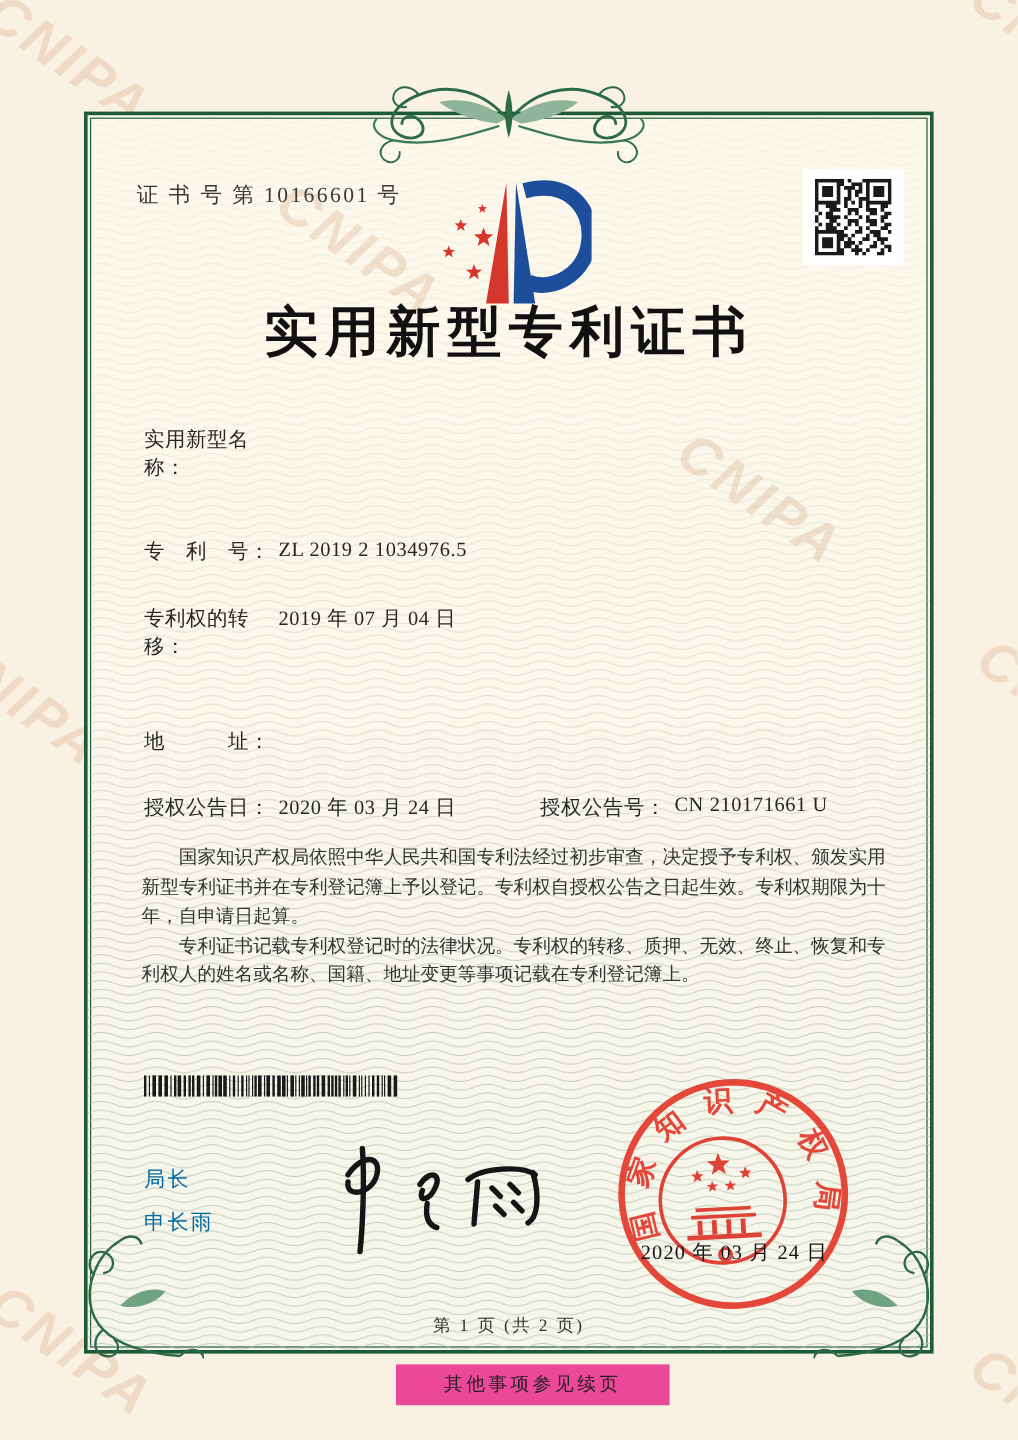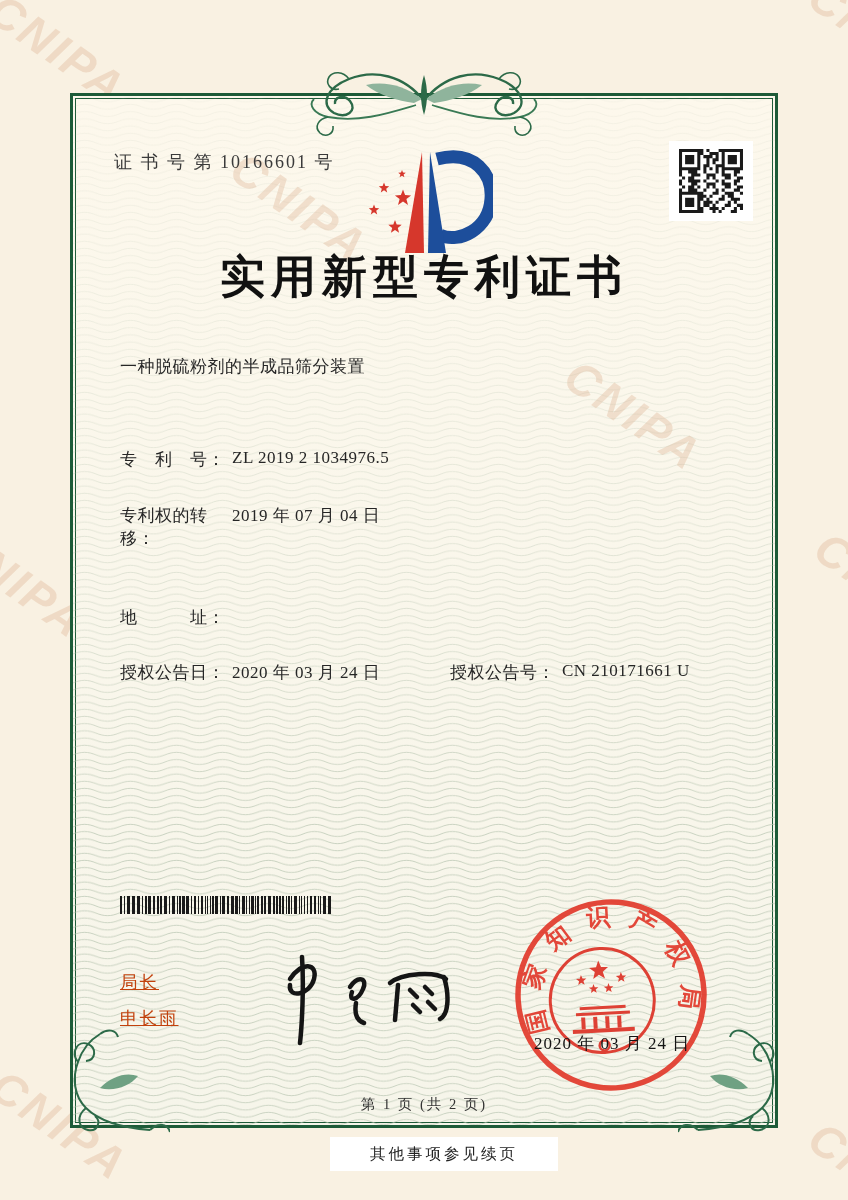--- a/index.html
+++ b/index.html
@@ -15,26 +15,26 @@
   .cert-number{left:114px;top:150px;font-size:18px;color:#3a3a3a;letter-spacing:2px;}
   .qr-patch{left:669px;top:141px;width:84px;height:80px;background:#fff;}
   .title{left:0;top:247px;width:848px;text-align:center;font-size:45px;font-weight:bold;
     color:#111;letter-spacing:6px;}
   .field-row{left:120px;display:flex;font-size:17px;color:#262626;letter-spacing:0.5px;}
   .field-row .lbl{width:112px;flex:none;}
   .field-row .val{margin-left:0;}
   .grant .val1{width:218px;flex:none;}
   .paras{left:118px;top:703px;width:630px;font-size:15.5px;line-height:24.5px;color:#323232;}
   .paras p{margin:0;text-indent:2em;}
-  .signer{left:120px;font-size:17.5px;color:#c2410c;letter-spacing:2px;text-decoration:underline;}
+  .signer{left:120px;font-size:17.5px;color:#0369a1;letter-spacing:2px;}
   .seal-date{left:527px;top:1032px;width:170px;text-align:center;font-size:17px;
     color:#141414;letter-spacing:1px;z-index:6;}
   .page-info{left:0;top:1095px;width:848px;text-align:center;font-size:14.5px;
     color:#333;letter-spacing:2px;}
-  .cont-strip{left:330px;top:1137px;width:228px;height:34px;background:#ffffff;
+  .cont-strip{left:330px;top:1137px;width:228px;height:34px;background:#ec4899;
     text-align:center;line-height:34px;font-size:15.5px;color:#222;letter-spacing:3px;}
 </style>
 </head>
 <body>
 
 <div class="page">
 
   <div class="watermark" style="left:-20px;top:22px">CNIPA</div>
   <div class="watermark" style="left:800px;top:8px">CNIPA</div>
   <div class="watermark" style="left:-60px;top:556px">CNIPA</div>
@@ -122,40 +122,44 @@
   <div class="abs qr-patch"></div>
   <svg class="abs" style="left:679px;top:149px" width="64" height="64" viewBox="0 0 63 63">
     <g id="qr-cells" fill="#1a1a1a">
         <path d="M0,0h3v3h-3zM3,0h3v3h-3zM6,0h3v3h-3zM9,0h3v3h-3zM12,0h3v3h-3zM15,0h3v3h-3zM18,0h3v3h-3zM21,0h3v3h-3zM27,0h3v3h-3zM39,0h3v3h-3zM42,0h3v3h-3zM45,0h3v3h-3zM48,0h3v3h-3zM51,0h3v3h-3zM54,0h3v3h-3zM57,0h3v3h-3zM60,0h3v3h-3zM0,3h3v3h-3zM18,3h3v3h-3zM21,3h3v3h-3zM30,3h3v3h-3zM33,3h3v3h-3zM36,3h3v3h-3zM42,3h3v3h-3zM60,3h3v3h-3zM0,6h3v3h-3zM6,6h3v3h-3zM9,6h3v3h-3zM12,6h3v3h-3zM18,6h3v3h-3zM24,6h3v3h-3zM27,6h3v3h-3zM30,6h3v3h-3zM36,6h3v3h-3zM42,6h3v3h-3zM48,6h3v3h-3zM51,6h3v3h-3zM54,6h3v3h-3zM60,6h3v3h-3zM0,9h3v3h-3zM6,9h3v3h-3zM9,9h3v3h-3zM12,9h3v3h-3zM18,9h3v3h-3zM27,9h3v3h-3zM33,9h3v3h-3zM36,9h3v3h-3zM42,9h3v3h-3zM48,9h3v3h-3zM51,9h3v3h-3zM54,9h3v3h-3zM60,9h3v3h-3zM0,12h3v3h-3zM6,12h3v3h-3zM9,12h3v3h-3zM12,12h3v3h-3zM18,12h3v3h-3zM27,12h3v3h-3zM33,12h3v3h-3zM42,12h3v3h-3zM48,12h3v3h-3zM51,12h3v3h-3zM54,12h3v3h-3zM60,12h3v3h-3zM0,15h3v3h-3zM18,15h3v3h-3zM24,15h3v3h-3zM27,15h3v3h-3zM36,15h3v3h-3zM39,15h3v3h-3zM42,15h3v3h-3zM60,15h3v3h-3zM0,18h3v3h-3zM3,18h3v3h-3zM6,18h3v3h-3zM9,18h3v3h-3zM12,18h3v3h-3zM15,18h3v3h-3zM18,18h3v3h-3zM24,18h3v3h-3zM30,18h3v3h-3zM36,18h3v3h-3zM42,18h3v3h-3zM45,18h3v3h-3zM48,18h3v3h-3zM51,18h3v3h-3zM54,18h3v3h-3zM57,18h3v3h-3zM60,18h3v3h-3zM0,21h3v3h-3zM9,21h3v3h-3zM12,21h3v3h-3zM15,21h3v3h-3zM24,21h3v3h-3zM36,21h3v3h-3zM42,21h3v3h-3zM54,21h3v3h-3zM57,21h3v3h-3zM0,24h3v3h-3zM12,24h3v3h-3zM15,24h3v3h-3zM18,24h3v3h-3zM27,24h3v3h-3zM30,24h3v3h-3zM33,24h3v3h-3zM42,24h3v3h-3zM45,24h3v3h-3zM48,24h3v3h-3zM54,24h3v3h-3zM3,27h3v3h-3zM9,27h3v3h-3zM12,27h3v3h-3zM27,27h3v3h-3zM33,27h3v3h-3zM45,27h3v3h-3zM48,27h3v3h-3zM57,27h3v3h-3zM60,27h3v3h-3zM0,30h3v3h-3zM9,30h3v3h-3zM12,30h3v3h-3zM15,30h3v3h-3zM18,30h3v3h-3zM24,30h3v3h-3zM36,30h3v3h-3zM42,30h3v3h-3zM54,30h3v3h-3zM57,30h3v3h-3zM0,33h3v3h-3zM12,33h3v3h-3zM15,33h3v3h-3zM27,33h3v3h-3zM30,33h3v3h-3zM33,33h3v3h-3zM42,33h3v3h-3zM45,33h3v3h-3zM48,33h3v3h-3zM54,33h3v3h-3zM3,36h3v3h-3zM9,36h3v3h-3zM12,36h3v3h-3zM18,36h3v3h-3zM27,36h3v3h-3zM33,36h3v3h-3zM45,36h3v3h-3zM48,36h3v3h-3zM57,36h3v3h-3zM60,36h3v3h-3zM0,39h3v3h-3zM9,39h3v3h-3zM12,39h3v3h-3zM15,39h3v3h-3zM24,39h3v3h-3zM36,39h3v3h-3zM42,39h3v3h-3zM54,39h3v3h-3zM57,39h3v3h-3zM0,42h3v3h-3zM3,42h3v3h-3zM6,42h3v3h-3zM9,42h3v3h-3zM12,42h3v3h-3zM15,42h3v3h-3zM18,42h3v3h-3zM21,42h3v3h-3zM33,42h3v3h-3zM36,42h3v3h-3zM45,42h3v3h-3zM48,42h3v3h-3zM51,42h3v3h-3zM60,42h3v3h-3zM0,45h3v3h-3zM18,45h3v3h-3zM21,45h3v3h-3zM24,45h3v3h-3zM30,45h3v3h-3zM42,45h3v3h-3zM48,45h3v3h-3zM51,45h3v3h-3zM0,48h3v3h-3zM6,48h3v3h-3zM9,48h3v3h-3zM12,48h3v3h-3zM18,48h3v3h-3zM21,48h3v3h-3zM27,48h3v3h-3zM39,48h3v3h-3zM42,48h3v3h-3zM51,48h3v3h-3zM54,48h3v3h-3zM57,48h3v3h-3zM0,51h3v3h-3zM6,51h3v3h-3zM9,51h3v3h-3zM12,51h3v3h-3zM18,51h3v3h-3zM24,51h3v3h-3zM27,51h3v3h-3zM30,51h3v3h-3zM36,51h3v3h-3zM48,51h3v3h-3zM54,51h3v3h-3zM0,54h3v3h-3zM6,54h3v3h-3zM9,54h3v3h-3zM12,54h3v3h-3zM18,54h3v3h-3zM24,54h3v3h-3zM27,54h3v3h-3zM33,54h3v3h-3zM45,54h3v3h-3zM48,54h3v3h-3zM57,54h3v3h-3zM60,54h3v3h-3zM0,57h3v3h-3zM18,57h3v3h-3zM21,57h3v3h-3zM30,57h3v3h-3zM33,57h3v3h-3zM36,57h3v3h-3zM42,57h3v3h-3zM54,57h3v3h-3zM60,57h3v3h-3zM0,60h3v3h-3zM3,60h3v3h-3zM6,60h3v3h-3zM9,60h3v3h-3zM12,60h3v3h-3zM15,60h3v3h-3zM18,60h3v3h-3zM21,60h3v3h-3zM33,60h3v3h-3zM39,60h3v3h-3zM51,60h3v3h-3zM54,60h3v3h-3z"></path>
       </g>
   </svg>
 
   <div class="abs title">实用新型专利证书</div>
 
   <div class="abs field-row" style="top:355px">
-    <span class="val">一种脱硫粉剂的半成品筛分装置</span>
+    <span class="lbl">实用新型名称：</span>
   </div>
   <div class="abs field-row" style="top:448px">
     <span class="lbl">专　利　号：</span>
     <span class="val">ZL 2019 2 1034976.5</span>
   </div>
   <div class="abs field-row" style="top:504px">
     <span class="lbl">专利权的转移：</span>
     <span class="val">2019 年 07 月 04 日</span>
   </div>
   <div class="abs field-row" style="top:606px">
     <span class="lbl">地　　　址：</span>
   </div>
   <div class="abs field-row grant" style="top:661px">
     <span class="lbl">授权公告日：</span>
     <span class="val val1">2020 年 03 月 24 日</span>
     <span class="lbl">授权公告号：</span>
     <span class="val">CN 210171661 U</span>
   </div>
 
+  <div class="abs paras">
+    <p>国家知识产权局依照中华人民共和国专利法经过初步审查，决定授予专利权、颁发实用新型专利证书并在专利登记簿上予以登记。专利权自授权公告之日起生效。专利权期限为十年，自申请日起算。</p>
+    <p>专利证书记载专利权登记时的法律状况。专利权的转移、质押、无效、终止、恢复和专利权人的姓名或名称、国籍、地址变更等事项记载在专利登记簿上。</p>
+  </div>
 
   <svg class="abs" style="left:120px;top:896px" width="215" height="18" viewBox="0 0 215 18">
     <g id="barcode-bars" fill="#1a1a1a">
         <path d="M0,0h2v18h-2zM4,0h1v18h-1zM7,0h3v18h-3zM12,0h3v18h-3zM17,0h3v18h-3zM22,0h1v18h-1zM25,0h2v18h-2zM28,0h3v18h-3zM33,0h2v18h-2zM37,0h2v18h-2zM40,0h2v18h-2zM44,0h3v18h-3zM49,0h1v18h-1zM52,0h3v18h-3zM57,0h1v18h-1zM59,0h2v18h-2zM62,0h3v18h-3zM66,0h3v18h-3zM71,0h1v18h-1zM74,0h2v18h-2zM78,0h1v18h-1zM81,0h2v18h-2zM85,0h1v18h-1zM87,0h1v18h-1zM90,0h1v18h-1zM92,0h2v18h-2zM95,0h3v18h-3zM100,0h1v18h-1zM102,0h3v18h-3zM107,0h2v18h-2zM111,0h3v18h-3zM115,0h3v18h-3zM119,0h1v18h-1zM122,0h3v18h-3zM126,0h1v18h-1zM129,0h1v18h-1zM131,0h3v18h-3zM135,0h1v18h-1zM137,0h2v18h-2zM141,0h2v18h-2zM144,0h2v18h-2zM148,0h3v18h-3zM153,0h2v18h-2zM156,0h2v18h-2zM159,0h2v18h-2zM162,0h2v18h-2zM166,0h1v18h-1zM168,0h2v18h-2zM171,0h1v18h-1zM174,0h3v18h-3zM179,0h1v18h-1zM181,0h1v18h-1zM184,0h1v18h-1zM187,0h1v18h-1zM190,0h2v18h-2zM194,0h2v18h-2zM198,0h1v18h-1zM200,0h1v18h-1zM203,0h3v18h-3zM208,0h3v18h-3z"></path>
       </g>
   </svg>
 
   <div class="abs signer" style="top:970px">局长</div>
   <div class="abs signer" style="top:1006px">申长雨</div>
 

